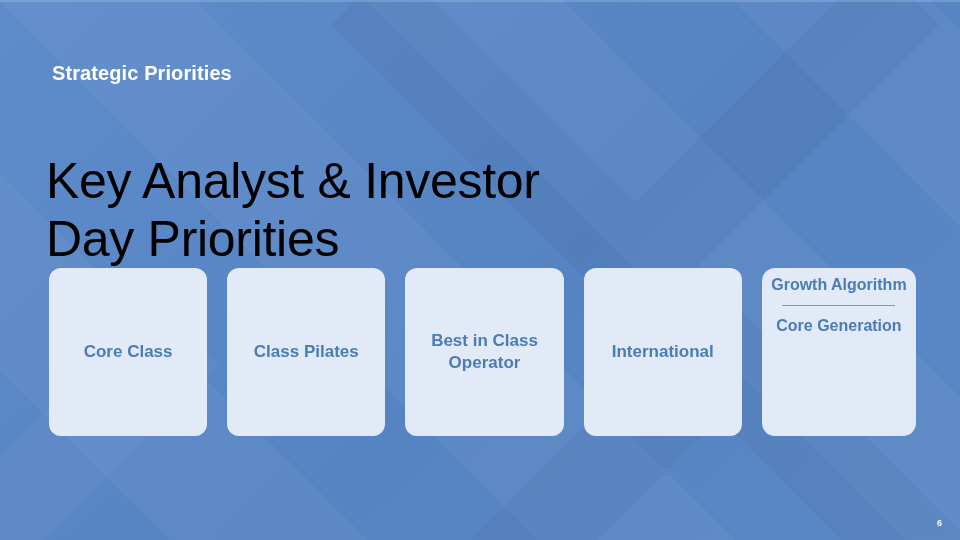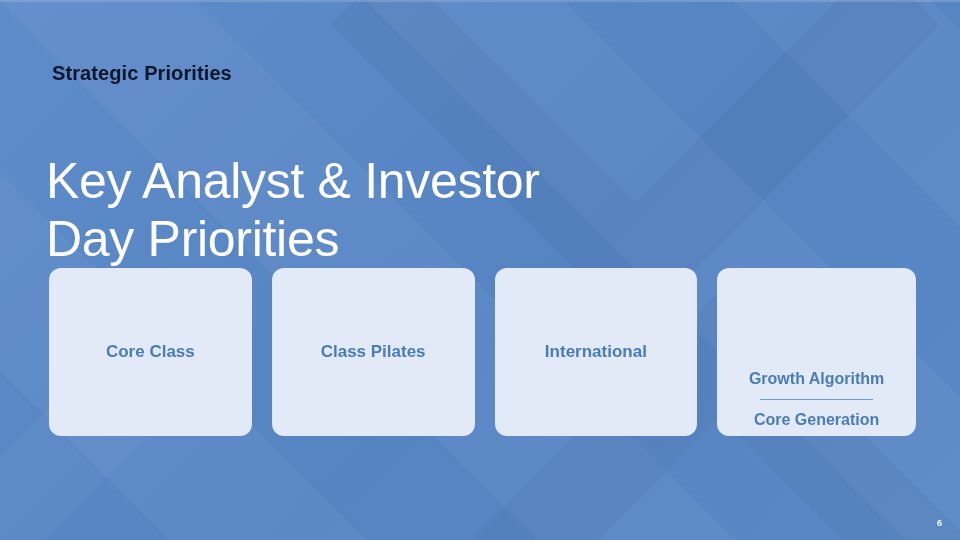--- a/index.html
+++ b/index.html
@@ -81,34 +81,34 @@
     background: rgba(255,255,255,0.16);
   }
 
   
   .eyebrow {
     position: absolute;
     left: 52px;
     top: 62px;
     font-size: 20px;
     font-weight: bold;
-    color: #0f172a;
+    color: #ffffff;
     letter-spacing: 0.1px;
     white-space: nowrap;
   }
 
   .title {
     position: absolute;
     left: 46px;
     top: 118px;
     width: 620px;
     font-size: 50px;
     font-weight: normal;
     line-height: 58px;
-    color: #ffffff;
+    color: #000000;
     letter-spacing: -0.3px;
   }
   .title-line { display: block; }
 
   
   .card-row {
     position: absolute;
     left: 49px;
     top: 268px;
     width: 867px;
@@ -131,24 +131,25 @@
     color: #4a7cb8;
     font-weight: bold;
     font-size: 17px;
     line-height: 22px;
   }
 
   .card-label { display: block; }
 
   
   .card.split {
-    justify-content: flex-end;
+    justify-content: flex-start;
     font-size: 16px;
     line-height: 21px;
     padding: 6px 8px;
+    border-radius: 13px;
   }
   .card.split .card-label { width: 100%; }
   .card-divider {
     width: 113px;
     height: 1px;
     background: #6f99d1;
     margin: 10px 0 9px 0;
   }
 
   .page-number {
@@ -183,20 +184,23 @@
   <div class="card-row">
 
     <div class="card">
       <span class="card-label">Core Class</span>
     </div>
 
     <div class="card">
       <span class="card-label">Class Pilates</span>
     </div>
 
+    <div class="card">
+      <span class="card-label">Best in Class Operator</span>
+    </div>
 
     <div class="card">
       <span class="card-label">International</span>
     </div>
 
     <div class="card split">
       <span class="card-label">Growth Algorithm</span>
       <span class="card-divider"></span>
       <span class="card-label">Core Generation</span>
     </div>

